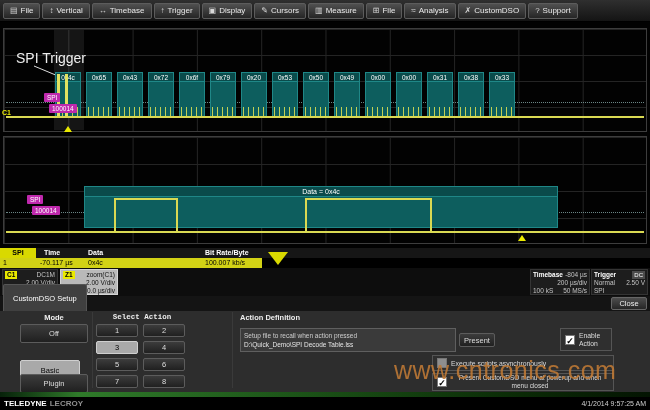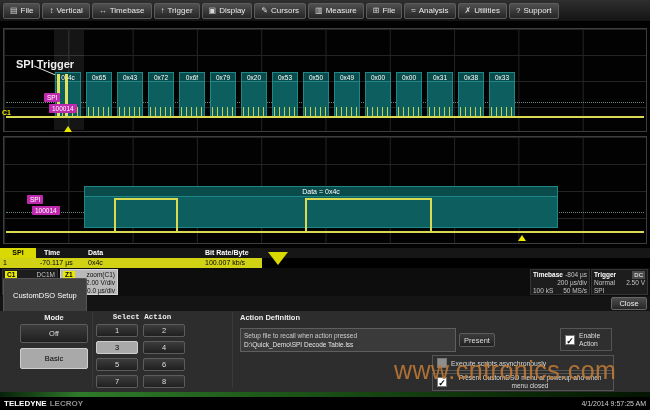--- a/index.html
+++ b/index.html
@@ -19,21 +19,21 @@
   .dotted{position:absolute;left:6px;width:638px;height:0;border-top:1px dotted #8fb3b3;opacity:.75;}
   .baseline{position:absolute;left:6px;width:638px;height:2px;background:#d9d952;}
   .byte{position:absolute;top:50px;width:26px;height:46px;background:#0d5e5e;border:1px solid #1f8787;}
   .byte-lbl{display:block;height:9px;line-height:9px;font-size:6.5px;color:#fff;text-align:center;background:#0a4b4b;border-bottom:1px solid #1f8787;}
   .byte-pulses{position:absolute;left:1px;right:1px;bottom:1px;height:9px;background:repeating-linear-gradient(90deg,rgba(224,228,84,.85) 0 1px,transparent 1px 5px);}
   .zoom-highlight{position:absolute;left:54px;top:8px;width:30px;height:100px;background:rgba(255,255,255,.08);}
   .cs-pulse{position:absolute;width:3px;height:43px;top:52px;background:#e2e260;}
   .badge{position:absolute;background:#bf29ad;color:#fff;font-size:6.5px;line-height:9px;padding:0 3px;border-radius:1px;white-space:nowrap;}
   .ch-lbl{position:absolute;color:#e9e900;font-size:7px;font-weight:bold;}
   .tri-up{position:absolute;width:0;height:0;border-left:4px solid transparent;border-right:4px solid transparent;border-bottom:6px solid #e9e900;}
-  .spi-trig{position:absolute;left:16px;top:36px;color:#eee;font-size:11px;white-space:nowrap;font-weight:bold;}
+  .spi-trig{position:absolute;left:16px;top:28px;color:#eee;font-size:14px;white-space:nowrap;}
   .databox{position:absolute;left:84px;top:164px;width:474px;height:42px;background:#0d5e5e;border:1px solid #1f8787;}
   .databox-lbl{display:block;height:10px;line-height:10px;font-size:7px;color:#fff;text-align:center;background:#0a4b4b;border-bottom:1px solid #1f8787;}
   .zpulse{position:absolute;border:2px solid #d9d952;border-bottom:none;background:transparent;z-index:3;}
 
   
   .tbl-head{position:absolute;left:0;top:248px;width:650px;height:10px;background:#161616;color:#fff;font-size:7px;font-weight:bold;}
   .tbl-head span{position:absolute;top:1px;}
   .spi-chip{position:absolute;left:0;top:0;width:36px;height:10px;background:#d9d900;color:#000;font-size:7px;font-weight:bold;text-align:center;line-height:10px;}
   .tbl-row{position:absolute;left:0;top:258px;width:262px;height:10px;background:#d2d215;color:#000;font-size:7px;}
   .tbl-row span{position:absolute;top:1px;}
@@ -46,21 +46,21 @@
   .desc-dark{background:#1d1d1d;border:1px solid #343434;color:#c4c4c4;}
   .desc-light{background:#b9b9b9;border:1px solid #d5d5d5;color:#111;}
   .chip-y{background:#e9e900;color:#000;font-weight:bold;padding:0 2px;font-size:6.5px;}
   .chip-g{background:#4c4c4c;color:#fff;padding:0 2px;font-size:6px;}
   .desc .title{font-weight:bold;color:#fff;}
   .ral{text-align:right;}
 
   
   .dialog{position:absolute;left:0;top:296px;width:650px;height:96px;background:#2d2d2d;}
   .tabbar{position:absolute;left:0;top:0;width:650px;height:15px;background:#141414;display:flex;align-items:flex-end;padding-left:3px;}
-  .tab{height:33px;padding:0 9px;font-size:7.5px;display:flex;align-items:center;border:1px solid #555;border-bottom:none;border-radius:2px 2px 0 0;cursor:pointer;}
+  .tab{height:27px;padding:0 9px;font-size:7.5px;display:flex;align-items:center;border:1px solid #555;border-bottom:none;border-radius:2px 2px 0 0;cursor:pointer;}
   .tab-active{background:#404040;color:#fff;}
   .tab-idle{background:#232323;color:#b5b5b5;}
   .close-btn{position:absolute;right:3px;top:1px;width:36px;height:13px;background:linear-gradient(#4d4d4d,#262626);border:1px solid #666;border-radius:2px;color:#eee;font-size:7.5px;display:flex;align-items:center;justify-content:center;cursor:pointer;}
   .colhdr{position:absolute;top:17px;color:#eee;font-size:7.5px;font-weight:bold;text-align:center;}
   .vsep{position:absolute;top:16px;height:76px;width:1px;background:#1c1c1c;border-right:1px solid #3a3a3a;}
   .btn{position:absolute;background:linear-gradient(#3c3c3c,#202020);border:1px solid #5c5c5c;border-radius:2px;color:#ddd;font-size:7.5px;display:flex;align-items:center;justify-content:center;cursor:pointer;}
   .btn-sel{background:#a9a9a9;color:#000;border-color:#cfcfcf;}
   .filebox{position:absolute;left:240px;top:32px;width:216px;height:24px;background:#3a3a3a;border:1px solid #5f5f5f;padding:2px 3px;font-size:6.5px;line-height:9px;color:#e6e6e6;overflow:hidden;white-space:nowrap;}
   .filebox .cap{color:#cfcfcf;}
   .cbrow{position:absolute;border:1px solid #555;display:flex;align-items:center;gap:4px;padding:0 4px;color:#ddd;font-size:6.8px;background:#2f2f2f;cursor:pointer;}
@@ -117,21 +117,21 @@
     <div class="menu-btn">
         <span class="menu-icon">⊞</span>
         <span>File</span>
       </div>
     <div class="menu-btn">
         <span class="menu-icon">≈</span>
         <span>Analysis</span>
       </div>
     <div class="menu-btn">
         <span class="menu-icon">✗</span>
-        <span>Utilities</span>
+        <span>CustomDSO</span>
       </div>
     <div class="menu-btn">
         <span class="menu-icon">?</span>
         <span>Support</span>
       </div>
   </div>
 
   <div class="scope">
     <div class="grid grid1"></div>
     <div class="grid grid2"></div>
@@ -287,21 +287,22 @@
     </div>
     <div class="close-btn">Close</div>
 
     <div class="colhdr" style="left:18px;width:72px;">Mode</div>
     <div class="colhdr" style="left:95px;width:94px;font-family:Liberation Mono, monospace;">Select Action</div>
     <div class="colhdr" style="left:240px;text-align:right;">Action Definition</div>
     <div class="vsep" style="left:92px;"></div>
     <div class="vsep" style="left:232px;"></div>
 
     <div class="btn" style="left:20px;top:28px;width:68px;height:19px;">Off</div>
-    <div class="btn btn-sel" style="left:20px;top:52px;width:68px;height:21px;">Basic</div>
+    <div class="btn btn-sel" style="left:20px;top:64px;width:60px;height:21px;">Basic</div>
+    <div class="btn" style="left:20px;top:78px;width:68px;height:19px;">Plugin</div>
 
     <div class="btn" style="left:96px;top:28px;width:42px;height:13px;">1</div>
     <div class="btn" style="left:143px;top:28px;width:42px;height:13px;">2</div>
     <div class="btn btn-sel" style="left:96px;top:45px;width:42px;height:13px;">3</div>
     <div class="btn" style="left:143px;top:45px;width:42px;height:13px;">4</div>
     <div class="btn" style="left:96px;top:62px;width:42px;height:13px;">5</div>
     <div class="btn" style="left:143px;top:62px;width:42px;height:13px;">6</div>
     <div class="btn" style="left:96px;top:79px;width:42px;height:13px;">7</div>
     <div class="btn" style="left:143px;top:79px;width:42px;height:13px;">8</div>
 

